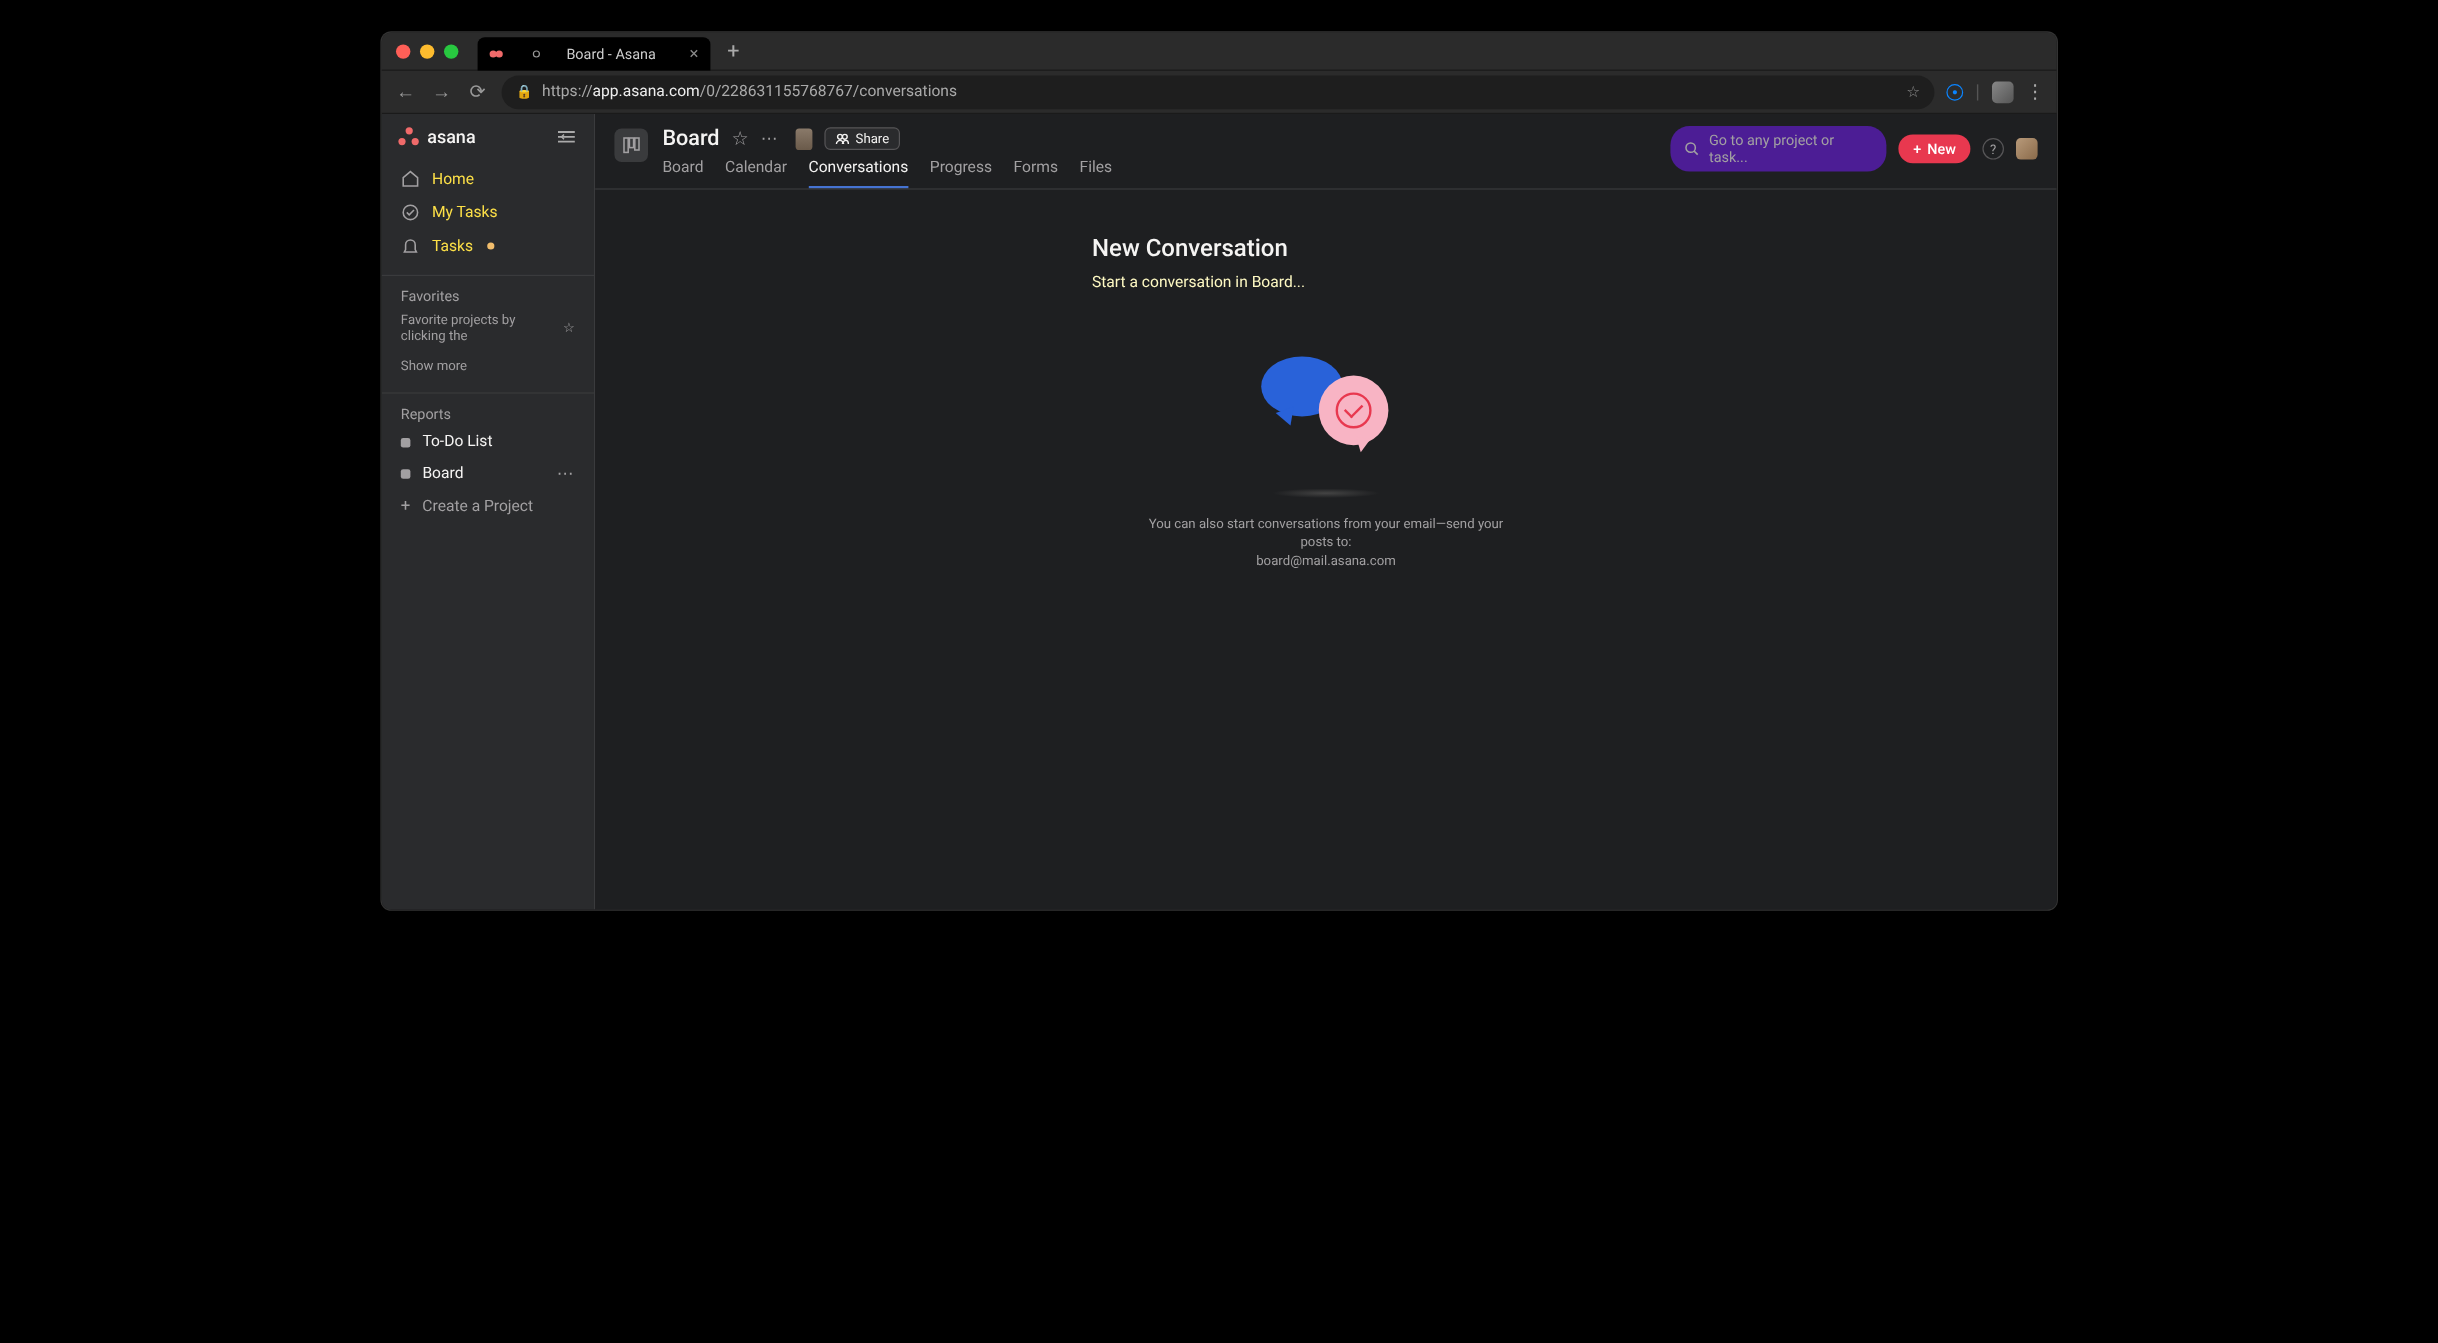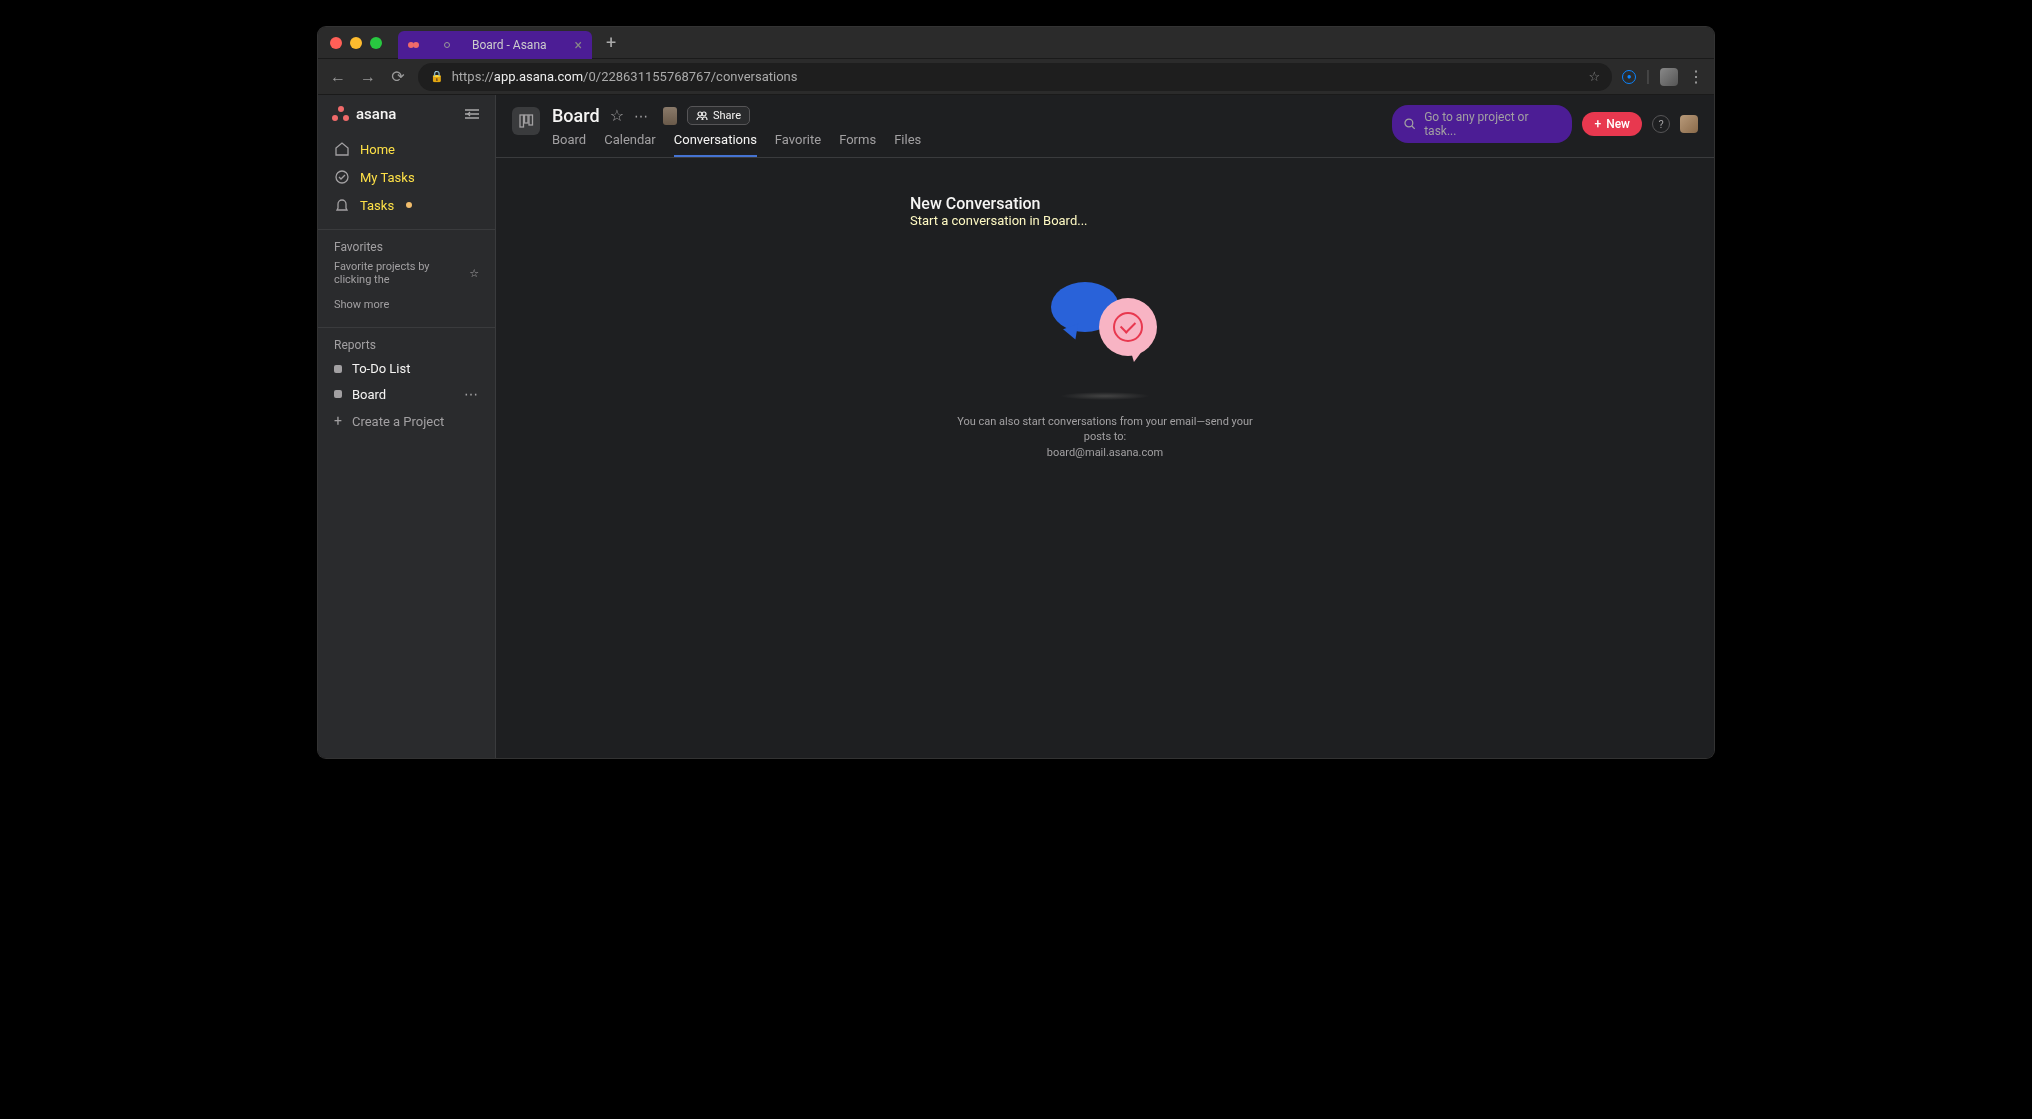--- a/index.html
+++ b/index.html
@@ -6,21 +6,21 @@
   body { background: #000; display: flex; align-items: flex-start; justify-content: center; padding: 27px 40px; }
   .window { width: 1396px; height: 731px; background: #1e1e1e; border-radius: 8px; overflow: hidden; display: flex; flex-direction: column; box-shadow: 0 0 0 1px #333; }
   
   
   .titlebar { height: 32px; background: #2b2b2b; display: flex; align-items: center; padding: 0 12px; gap: 8px; border-bottom: 1px solid #1a1a1a;}
   .traffic { display: flex; gap: 8px; margin-right: 8px;}
   .traffic span { width: 12px; height: 12px; border-radius: 50%; display: block;}
   .traffic .r { background: #ff5f57;}
   .traffic .y { background: #febc2e;}
   .traffic .g { background: #28c840;}
-  .tab { display: flex; align-items: center; gap: 22px; background: #4c1d95; height: 28px; padding: 0 10px; border-radius: 6px 6px 0 0; font-size: 12px; color: #ccc; margin-top:4px;}
+  .tab { display: flex; align-items: center; gap: 22px; background: #000000; height: 28px; padding: 0 10px; border-radius: 6px 6px 0 0; font-size: 12px; color: #ccc; margin-top:4px;}
   .tab .favicon { width: 14px; height: 14px; border-radius: 3px; position: relative; }
   .tab .favicon::before { content:""; position:absolute; width:6px; height:6px; background:#f06a6a; border-radius:50%; left:0; top:4px;}
   .tab .favicon::after { content:""; position:absolute; width:6px; height:6px; background:#f06a6a; border-radius:50%; left:5px; top:4px;}
   .tab .dot { width:6px; height:6px; border:1px solid #999; border-radius:50%; }
   .tab .close { margin-left: 6px; color:#888; font-size:14px; line-height:1;}
   .newtab { color:#aaa; font-size:18px; margin-left:6px; cursor:pointer;}
   
   
   .urlrow { height: 36px; background: #2b2b2b; display:flex; align-items:center; padding: 0 10px; gap:10px; border-bottom: 1px solid #1a1a1a;}
   .nav-icon { color:#999; font-size:16px; width:20px; text-align:center; cursor:pointer;}
@@ -78,21 +78,21 @@
   .header-right { margin-left:auto; display:flex; align-items:center; gap:10px;}
   .search-pill { display:flex; align-items:center; gap:8px; background:#4c1d95; border-radius:16px; padding:5px 12px; font-size:12px; color:#a2a0a2; width:180px;}
   .new-btn { display:flex; align-items:center; gap:5px; background:#e8384f; color:#fff; border-radius:16px; padding:5px 12px; font-size:12px; cursor:pointer; font-weight:500;}
   .help-btn { width:18px; height:18px; border:1px solid #565557; border-radius:50%; display:flex; align-items:center; justify-content:center; font-size:11px; color:#a2a0a2; cursor:pointer;}
   .avatar { width:18px; height:18px; border-radius:4px; background:linear-gradient(135deg,#b89a7a,#8a6a4a);}
   .divider { height:1px; background:#3a3b3d; margin:0;}
   
   
   .content { flex:1; display:flex; flex-direction:column; align-items:center; padding-top:36px;}
   .convo-box { width:390px; text-align:left;}
-  .convo-title { font-size:16px; font-weight:500; }
+  .convo-title { font-size:20px; font-weight:500; margin-bottom:10px;}
   .convo-input { color:#fef9c3; font-size:13px; cursor:text;}
   
   .empty { margin-top:50px; display:flex; flex-direction:column; align-items:center;}
   .illus { position:relative; width:120px; height:100px;}
   .bubble-blue { position:absolute; width:68px; height:50px; background:#2962d9; border-radius:50%; left:6px; top:4px;}
   .bubble-blue::after { content:""; position:absolute; width:0; height:0; border-left:8px solid transparent; border-right:8px solid transparent; border-top:14px solid #2962d9; left:14px; bottom:-8px; transform:rotate(-20deg);}
   .bubble-pink { position:absolute; width:58px; height:58px; background:#f8b4c4; border-radius:50%; right:8px; top:20px; display:flex; align-items:center; justify-content:center;}
   .bubble-pink::after { content:""; position:absolute; width:0; height:0; border-left:6px solid transparent; border-right:6px solid transparent; border-top:12px solid #f8b4c4; right:16px; bottom:-6px; transform:rotate(10deg);}
   .check { width:30px; height:30px; border:2px solid #e8384f; border-radius:50%; display:flex; align-items:center; justify-content:center;}
   .check::after { content:""; width:12px; height:7px; border-left:2px solid #e8384f; border-bottom:2px solid #e8384f; transform:rotate(-45deg); margin-top:-3px;}
@@ -234,21 +234,21 @@
                   <path d="M1 9c0-2 2-3 3-3s3 1 3 3"></path>
                   <path d="M6 9c0-2 2-3 3-3s2 1 2 3"></path>
               </svg>
               <span>Share</span>
             </div>
           </div>
           <div class="tabs">
             <span class="tabitem">Board</span>
             <span class="tabitem">Calendar</span>
             <span class="tabitem active">Conversations</span>
-            <span class="tabitem">Favorite</span>
+            <span class="tabitem">Progress</span>
             <span class="tabitem">Forms</span>
             <span class="tabitem">Files</span>
           </div>
         </div>
         <div class="header-right">
           <div class="search-pill">
             <svg width="12" height="12" viewBox="0 0 12 12" fill="none" stroke="currentColor" stroke-width="1.3">
                 <circle cx="5" cy="5" r="4"></circle>
                 <line x1="8" y1="8" x2="11" y2="11"></line>
               </svg>

